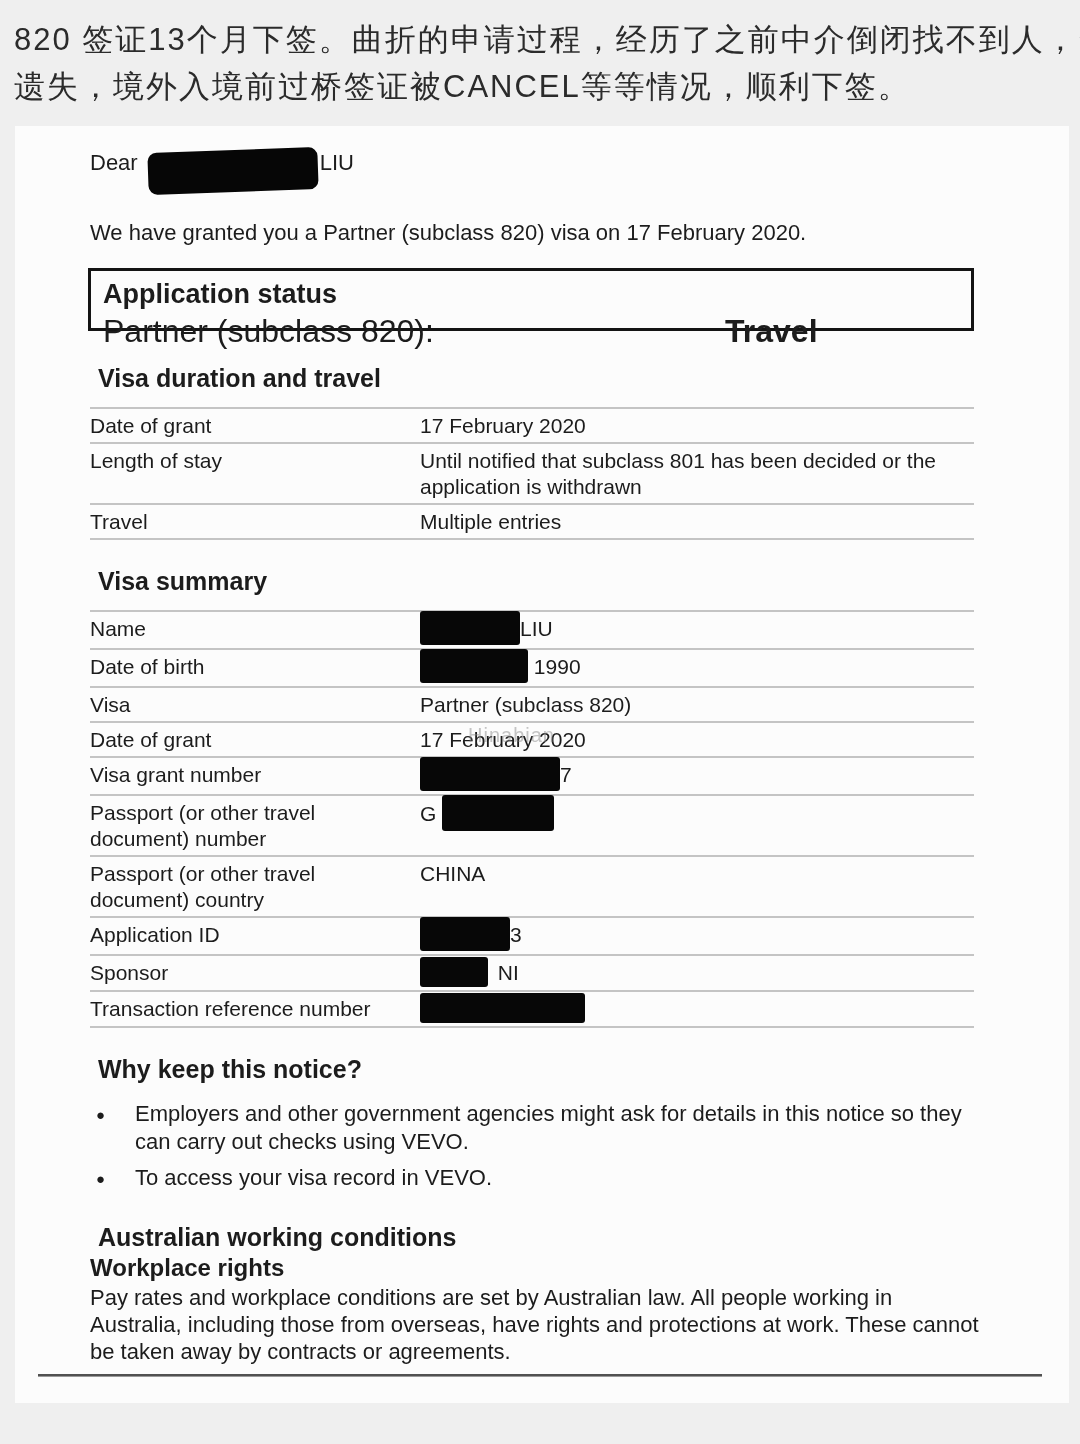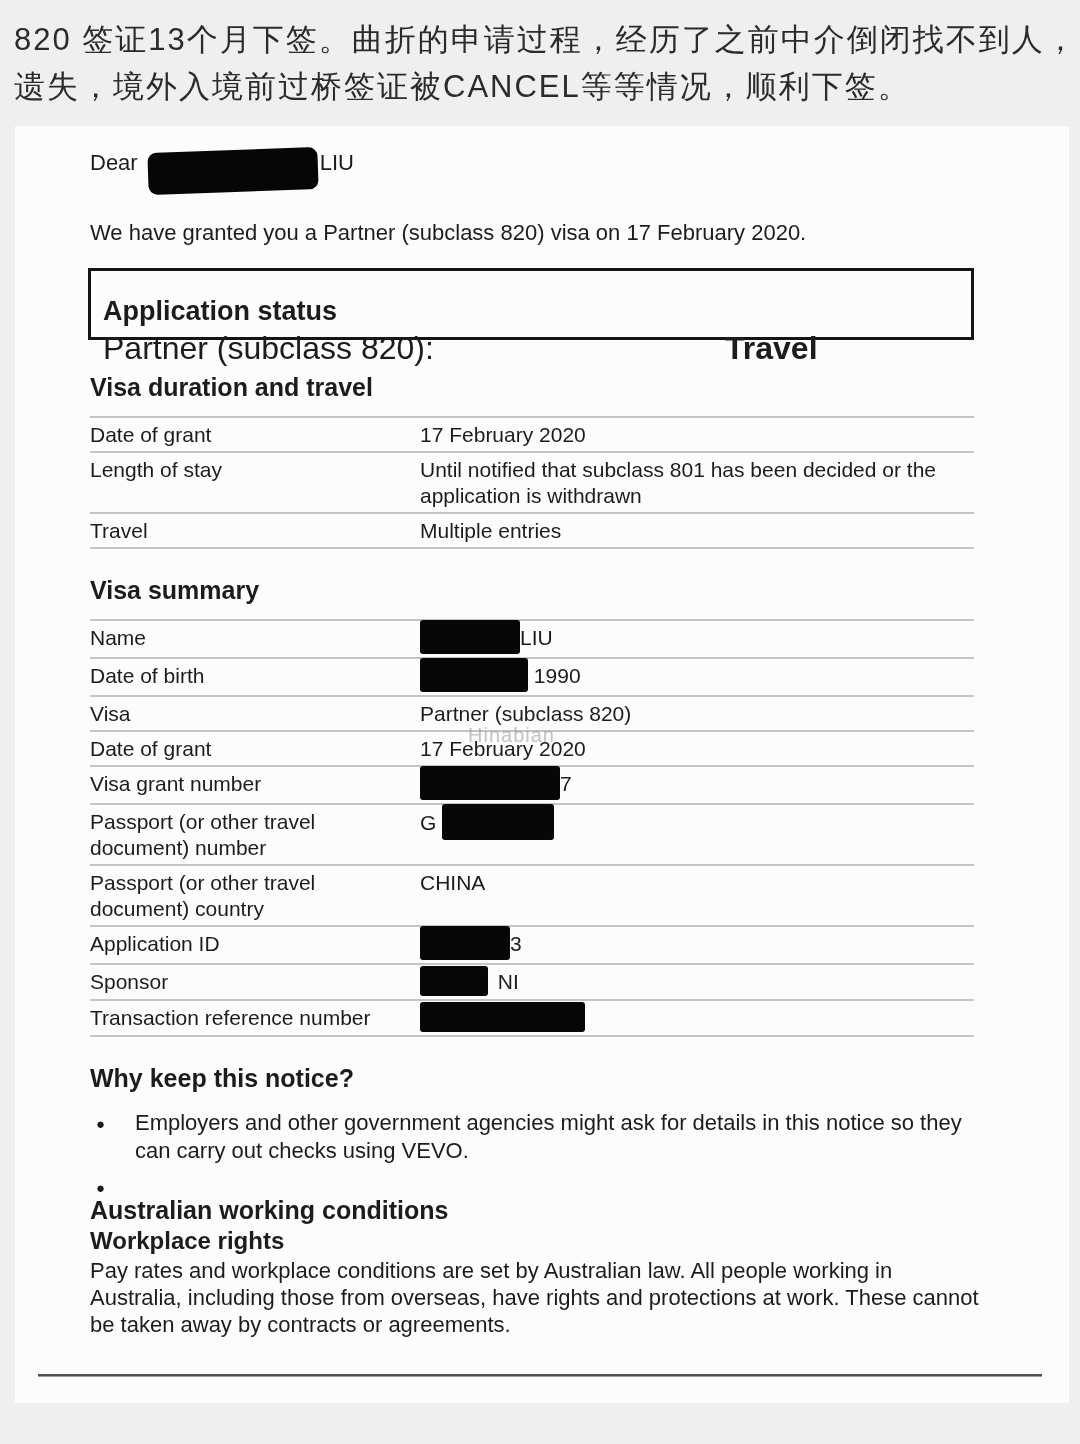--- a/index.html
+++ b/index.html
@@ -34,30 +34,30 @@
   .blob {
     display:inline-block; width:170px; height:42px;
     background:#060606; border-radius:9px;
     transform:rotate(-2deg);
     margin:0 2px 0 10px;
   }
   .intro { margin-top:22px; font-size:22px; }
   
   .status-box {
     margin-top:22px; margin-left:-2px;
-    width:886px; height:72px;
+    width:886px; height:63px;
     border:3px solid #141414;
-    padding:22px 12px;
+    padding:5px 12px;
     position:relative;
   }
   .status-box .sb-title { font-size:27px; font-weight:bold; line-height:37px; }
   .status-box .sb-row { font-size:32px; line-height:36px; position:relative; }
   .status-box .sb-value { position:absolute; left:622px; top:0; font-weight:bold; }
   
-  .h2 { font-size:25px; font-weight:bold; line-height:30px; }
+  .h2 { font-size:25px; font-weight:bold; line-height:30px;margin-left:8px; }
   .h2.duration { margin-top:32px; }
   .h2.summary  { margin-top:26px; }
   .h2.why      { margin-top:26px; }
   .h2.working  { margin-top:30px; }
   .h3 { font-size:24px; font-weight:bold; line-height:28px; margin-top:2px; }
   
   .vtable { margin-top:14px; width:884px; border-bottom:2px solid #c4c4c4; }
   .trow { display:flex; border-top:2px solid #c4c4c4; padding:4px 0 3px 0; min-height:33px; }
   .tlabel { flex:0 0 330px; font-weight:normal; padding-right:20px; }
   .tvalue { flex:1; }
@@ -182,20 +182,21 @@
 
   <div class="h2 why">Why keep this notice?</div>
 
   <div class="bullets">
     <div class="bullet-item">
       <span class="dot">●</span>
       <span>Employers and other government agencies might ask for details in this notice so they can carry out checks using VEVO.</span>
     </div>
     <div class="bullet-item">
       <span class="dot">●</span>
+      <span>To access your visa record in VEVO.</span>
     </div>
   </div>
 
   <div class="h2 working">Australian working conditions</div>
   <div class="h3">Workplace rights</div>
   <div class="wc-body">Pay rates and workplace conditions are set by Australian law. All people working in Australia, including those from overseas, have rights and protections at work. These cannot be taken away by contracts or agreements.</div>
 
   <div class="watermark">Hinabian</div>
 
   <div class="divider"></div>

